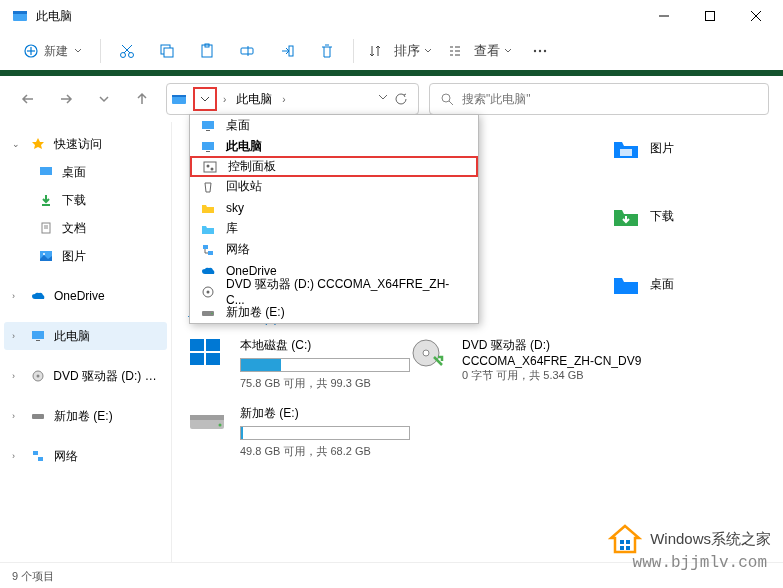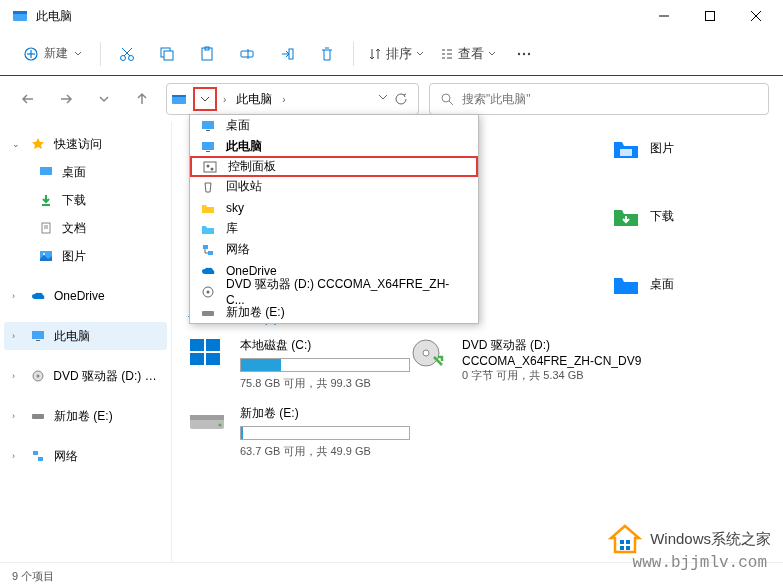--- a/index.html
+++ b/index.html
@@ -4,25 +4,25 @@
 <style>
 * { margin: 0; padding: 0; box-sizing: border-box; font-family: "Segoe UI", "Microsoft YaHei", sans-serif; }
 body { width: 783px; height: 588px; background: #fff; position: relative; overflow: hidden; font-size: 12px; }
 
 .title-bar { height: 32px; display: flex; align-items: center; padding: 0 4px 0 12px; }
 .title-icon { width: 16px; height: 16px; margin-right: 8px; }
 .title-text { flex: 1; font-size: 12px; color: #000; }
 .win-controls { display: flex; }
 .win-btn { width: 46px; height: 32px; display: flex; align-items: center; justify-content: center; }
 
-.toolbar { height: 44px; display: flex; align-items: center; padding: 0 14px; gap: 4px; border-bottom: 1px solid #14532d; }
+.toolbar { height: 44px; display: flex; align-items: center; padding: 0 14px; gap: 4px; border-bottom: 6px solid #14532d; }
 .tb-btn { height: 36px; min-width: 36px; display: flex; align-items: center; justify-content: center; border-radius: 4px; color: #0078d4; padding: 0 6px; }
 .tb-new { display: flex; align-items: center; gap: 6px; color: #555; padding: 0 10px; }
 .tb-sep { width: 1px; height: 24px; background: #e0e0e0; margin: 0 4px; }
-.tb-txt { color: #444; font-size: 13px; margin-left: 4px; }
+.tb-txt { color: #444; font-size: 13px; margin-left: 12px; }
 
 .nav-row { height: 46px; display: flex; align-items: center; padding: 0 14px; gap: 10px; position: relative; }
 .nav-btn { width: 28px; height: 28px; display: flex; align-items: center; justify-content: center; color: #888; }
 .addr-bar { flex: 1; height: 32px; border: 1px solid #ccc; border-radius: 4px; display: flex; align-items: center; padding: 0 4px; gap: 6px; position: relative; }
 .addr-dd-btn { width: 24px; height: 24px; display: flex; align-items: center; justify-content: center; border: 2px solid #e53935; }
 .addr-crumb { font-size: 12px; color: #000; padding: 0 4px; }
 .addr-chev { color: #666; font-size: 10px; }
 .addr-right { margin-left: auto; display: flex; gap: 6px; color: #666; padding-right: 6px; }
 .search-bar { width: 340px; height: 32px; border: 1px solid #ccc; border-radius: 4px; display: flex; align-items: center; padding: 0 10px; gap: 8px; color: #888; }
 .search-input { border: none; outline: none; flex: 1; font-size: 12px; color: #000; }
@@ -487,21 +487,21 @@
                 <rect x="2" y="10" width="34" height="14" rx="2" fill="#bdbdbd"></rect>
                 <rect x="2" y="10" width="34" height="5" fill="#9e9e9e"></rect>
                 <circle cx="32" cy="20" r="1.5" fill="#4caf50"></circle>
               </svg>
             </span>
           <div>
             <div class="drive-name">新加卷 (E:)</div>
             <div class="drive-bar">
                 <div class="drive-fill" style="width:1%"></div>
               </div>
-            <div class="drive-stat">63.7 GB 可用，共 49.9 GB</div>
+            <div class="drive-stat">49.8 GB 可用，共 68.2 GB</div>
           </div>
         </div>
       </div>
       <div>
         <div class="drive-row">
           <span class="drive-icon">
               <svg width="40" height="32">
                 <circle cx="16" cy="16" r="13" fill="#e0e0e0" stroke="#888"></circle>
                 <circle cx="16" cy="16" r="3" fill="#fff" stroke="#888"></circle>
                 <path d="M24 20 L32 28 M28 20 L32 20 L32 24" stroke="#4caf50" stroke-width="2.5" fill="none"></path>

